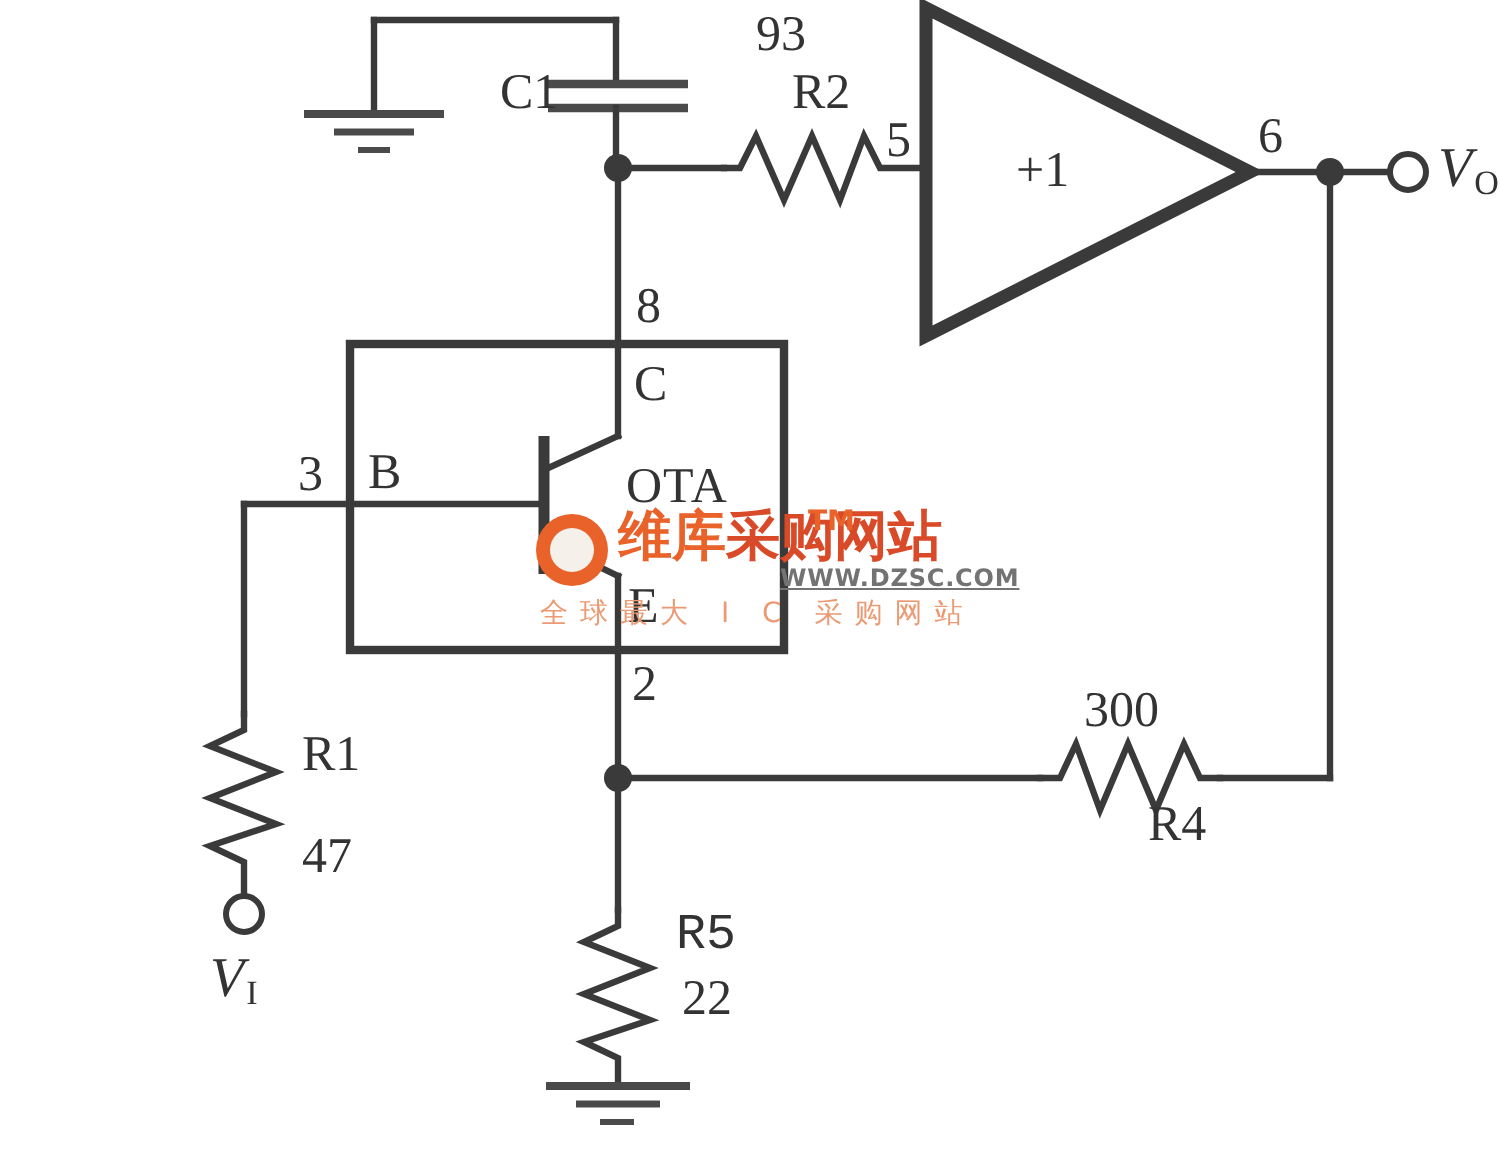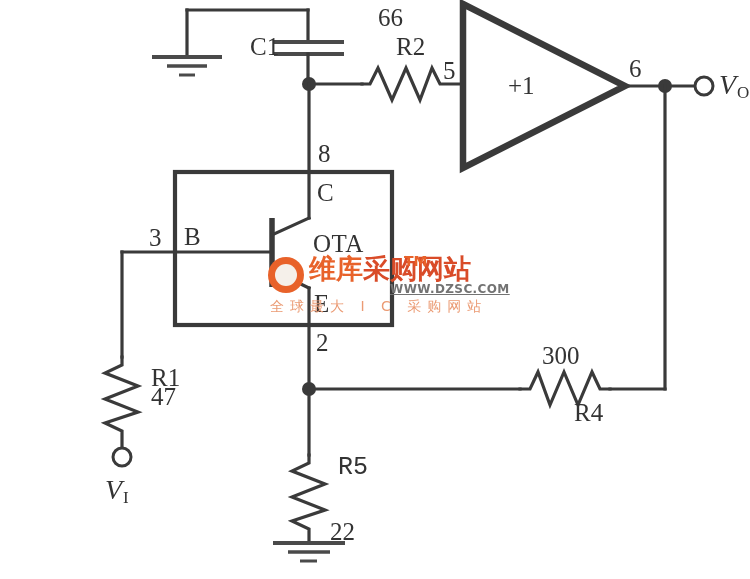--- a/index.html
+++ b/index.html
@@ -248,21 +248,21 @@
 
     <g>
       <path class="wire" d="M 122 357 L 122 365 L 105 373 L 138 386 L 105 399 L 138 412 L 105 423 L 122 431 L 122 446"></path>
     </g>
     <circle class="term" cx="122" cy="457" r="9"></circle>
 
   </svg>
 
   <div class="lbl lbl-val" style="left:250px; top:34px;">C1</div>
 
-  <div class="lbl lbl-val" style="left:378px; top:5px;">66</div>
+  <div class="lbl lbl-val" style="left:378px; top:5px;">93</div>
 
   <div class="lbl lbl-val" style="left:396px; top:34px;">R2</div>
 
   <div class="lbl lbl-pin" style="left:443px; top:58px;">5</div>
 
   <div class="lbl lbl-gain" style="left:508px; top:73px;">+1</div>
 
   <div class="lbl lbl-pin" style="left:629px; top:56px;">6</div>
 
   <div class="lbl lbl-term" style="left:719px; top:71px;"><span>V</span><sub>O</sub></div>
@@ -275,30 +275,30 @@
 
   <div class="lbl lbl-val" style="left:184px; top:224px;">B</div>
 
   <div class="lbl lbl-ota" style="left:313px; top:231px;text-align:center;">OTA</div>
 
   <div class="lbl lbl-val" style="left:314px; top:291px;">E</div>
 
   <div class="lbl lbl-pin" style="left:316px; top:330px;">2</div>
 
   <div class="lbl lbl-val" style="left:151px; top:365px;">R1</div>
-  <div class="lbl lbl-val" style="left:151px; top:384px;text-align:right;">47</div>
+  <div class="lbl lbl-val" style="left:151px; top:416px;text-align:right;">47</div>
 
   <div class="lbl lbl-term" style="left:105px; top:476px;"><span>V</span><sub>I</sub></div>
 
   <div class="lbl lbl-val" style="left:542px; top:343px;">300</div>
 
   <div class="lbl lbl-val" style="left:551px; top:400px;margin-left:23px;">R4</div>
 
   <div class="lbl lbl-val" style="left:338px; top:455px;font-family:Liberation Mono, monospace;">R5</div>
-  <div class="lbl lbl-val" style="left:330px; top:487px;margin-top:32px;">22</div>
+  <div class="lbl lbl-val" style="left:341px; top:487px;">22</div>
 
   <div id="watermark">
     <div class="wm-logo"></div>
     <div class="wm-cn"><span>维库</span><span class="red2">采购网站</span></div>
     <div class="wm-tm">TM</div>
     <div class="wm-url">WWW.DZSC.COM</div>
     <div class="wm-sub">全球最大 I C 采购网站</div>
   </div>
 
 </div>

